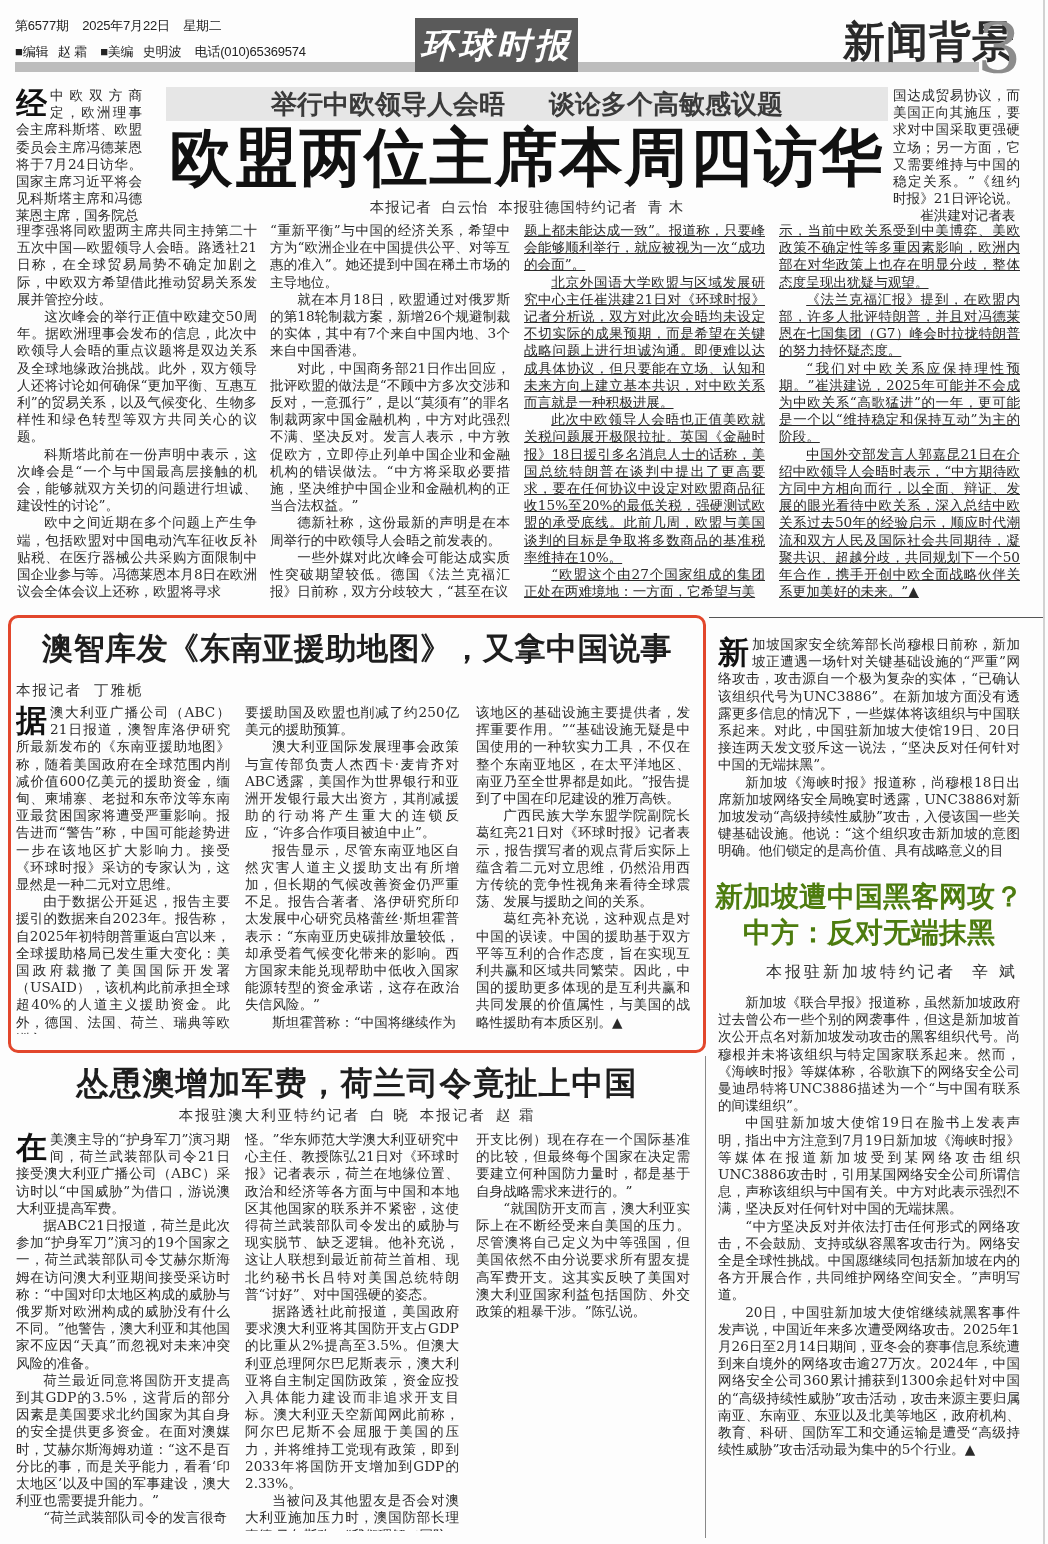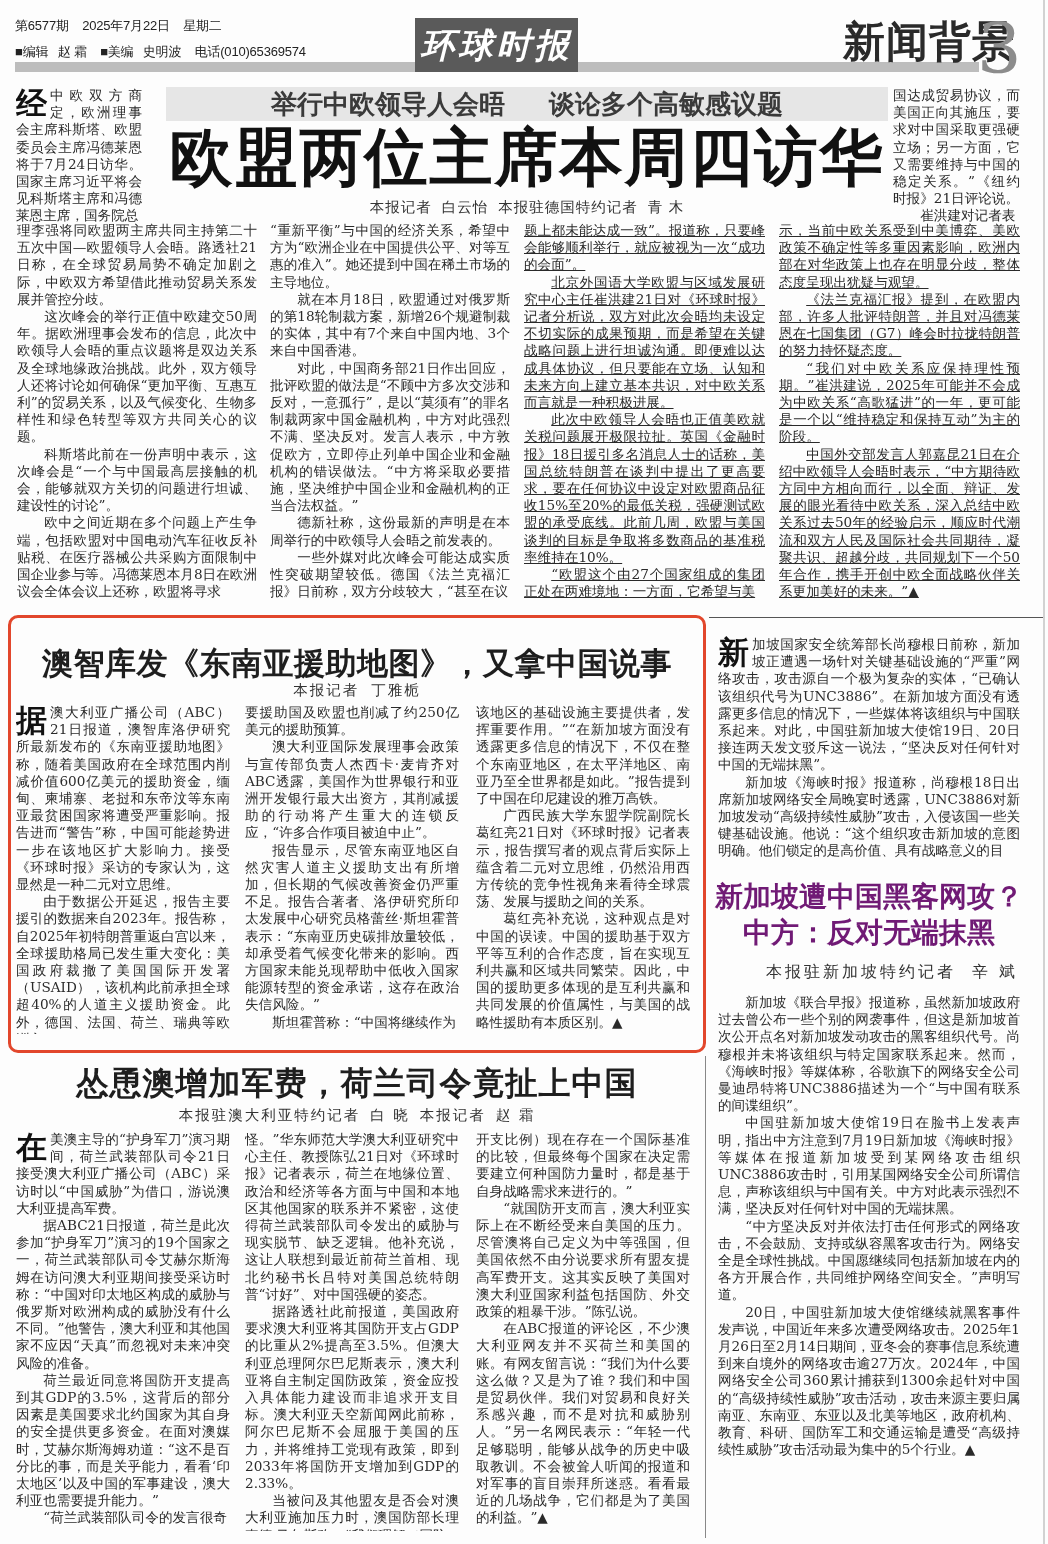--- a/index.html
+++ b/index.html
@@ -34,31 +34,31 @@
   .eu-headline { left: 166px; top: 122px; width: 722px; height: 72px; text-align: center; font-family: "DejaVu Sans", sans-serif; font-weight: 900; font-size: 63px; line-height: 72px; letter-spacing: 2px; color: #111; white-space: nowrap; }
   .eu-byline { left: 166px; top: 199px; width: 722px; text-align: center; font-size: 14.5px; line-height: 17px; color: #333; letter-spacing: 1px; }
   .eu-byline span { margin: 0 5px; }
   .eu-c1 { left: 17px; top: 222px; width: 240px; height: 380px; }
   .eu-c2 { left: 270px; top: 222px; width: 240px; height: 380px; }
   .eu-c3 { left: 524px; top: 222px; width: 241px; height: 380px; text-decoration: underline; }
   .eu-c4 { left: 779px; top: 222px; width: 241px; height: 380px; text-decoration: underline; }
 
   
   .redbox { left: 8px; top: 615px; width: 698px; height: 438px; border: 3px solid #e2472c; border-radius: 10px; }
-  .aid-headline { left: 10px; top: 643px; width: 694px; text-align: center; font-size: 31px; line-height: 40px; font-weight: bold; color: #1e1e1e; letter-spacing: 0.5px; white-space: nowrap; }
-  .aid-byline { left: 10px; top: 682px; width: 694px; text-align: center; font-size: 14.5px; line-height: 17px; letter-spacing: 2px; color: #333; }
+  .aid-headline { left: 10px; top: 628px; width: 694px; text-align: center; font-size: 31px; line-height: 40px; font-weight: bold; color: #1e1e1e; letter-spacing: 0.5px; white-space: nowrap; }
+  .aid-byline { left: 10px; top: 682px; width: 694px; font-size: 14.5px; line-height: 17px; letter-spacing: 2px; color: #333; }
   .aid-byline span { margin: 0 6px; }
   .aid-c1 { left: 16px; top: 704px; width: 214px; height: 330px; }
   .aid-c2 { left: 245px; top: 704px; width: 214px; height: 330px; }
   .aid-c3 { left: 476px; top: 704px; width: 214px; height: 330px; }
 
   
   .sg-rule { left: 709px; top: 617px; width: 334px; height: 1px; background: #555; }
   .sg-top { left: 718px; top: 636px; width: 302px; height: 226px; }
-  .sg-headline { left: 712px; top: 879px; width: 314px; text-align: center; font-size: 28px; line-height: 36px; font-weight: bold; color: #701a75; }
+  .sg-headline { left: 712px; top: 879px; width: 314px; text-align: center; font-size: 28px; line-height: 36px; font-weight: bold; color: #4d7c0f; }
   .sg-headline div { white-space: nowrap; }
   .sg-byline { left: 712px; top: 963px; width: 314px; text-align: right; font-size: 16px; line-height: 18px; letter-spacing: 3px; color: #333; }
   .sg-byline span { margin: 0 8px; }
   .sg-bottom { left: 718px; top: 994px; width: 302px; height: 536px; }
 
   
   .nl-vrule { left: 705px; top: 1056px; width: 1px; height: 482px; background: #888; }
   .nl-headline { left: 10px; top: 1063px; width: 694px; text-align: center; font-size: 32px; line-height: 40px; font-weight: bold; color: #1e1e1e; letter-spacing: 1px; white-space: nowrap; }
   .nl-byline { left: 10px; top: 1107px; width: 694px; text-align: center; font-size: 14.5px; line-height: 17px; letter-spacing: 2px; color: #333; }
   .nl-byline span { margin: 0 5px; }
@@ -141,21 +141,21 @@
     <p class="cont"><span class="dropcap">据</span><span>澳大利亚广播公司（ABC）21日报道，澳智库洛伊研究所最新发布的《东南亚援助地图》称，随着美国政府在全球范围内削减价值600亿美元的援助资金，缅甸、柬埔寨、老挝和东帝汶等东南亚最贫困国家将遭受严重影响。报告进而“警告”称，中国可能趁势进一步在该地区扩大影响力。接受《环球时报》采访的专家认为，这显然是一种二元对立思维。</span></p>
     <p>由于数据公开延迟，报告主要援引的数据来自2023年。报告称，自2025年初特朗普重返白宫以来，全球援助格局已发生重大变化：美国政府裁撤了美国国际开发署（USAID），该机构此前承担全球超40%的人道主义援助资金。此外，德国、法国、荷兰、瑞典等欧洲主</p>
   </div>
   <div class="txt aid-c2">
     <p class="cont">要援助国及欧盟也削减了约250亿美元的援助预算。</p>
     <p>澳大利亚国际发展理事会政策与宣传部负责人杰西卡·麦肯齐对ABC透露，美国作为世界银行和亚洲开发银行最大出资方，其削减援助的行动将产生重大的连锁反应，“许多合作项目被迫中止”。</p>
     <p>报告显示，尽管东南亚地区自然灾害人道主义援助支出有所增加，但长期的气候改善资金仍严重不足。报告合著者、洛伊研究所印太发展中心研究员格蕾丝·斯坦霍普表示：“东南亚历史碳排放量较低，却承受着气候变化带来的影响。西方国家未能兑现帮助中低收入国家能源转型的资金承诺，这存在政治失信风险。”</p>
     <p>斯坦霍普称：“中国将继续作为</p>
   </div>
   <div class="txt aid-c3">
-    <p class="cont">该地区的基础设施主要提供者，发挥重要作用。”“在新加坡方面没有透露更多信息的情况下，不仅在整个东南亚地区，在太平洋地区、南亚乃至全世界都是如此。”报告提到了中国在印尼建设的雅万高铁。</p>
+    <p class="cont">该地区的基础设施主要提供者，发挥重要作用。”“基础设施无疑是中国使用的一种软实力工具，不仅在整个东南亚地区，在太平洋地区、南亚乃至全世界都是如此。”报告提到了中国在印尼建设的雅万高铁。</p>
     <p>广西民族大学东盟学院副院长葛红亮21日对《环球时报》记者表示，报告撰写者的观点背后实际上蕴含着二元对立思维，仍然沿用西方传统的竞争性视角来看待全球震荡、发展与援助之间的关系。</p>
     <p>葛红亮补充说，这种观点是对中国的误读。中国的援助基于双方平等互利的合作态度，旨在实现互利共赢和区域共同繁荣。因此，中国的援助更多体现的是互利共赢和共同发展的价值属性，与美国的战略性援助有本质区别。▲</p>
   </div>
 
   <div class="abs sg-rule"></div>
   <div class="txt sg-top">
     <p class="cont"><span class="dropcap">新</span><span>加坡国家安全统筹部长尚穆根日前称，新加坡正遭遇一场针对关键基础设施的“严重”网络攻击，攻击源自一个极为复杂的实体，“已确认该组织代号为UNC3886”。在新加坡方面没有透露更多信息的情况下，一些媒体将该组织与中国联系起来。对此，中国驻新加坡大使馆19日、20日接连两天发文驳斥这一说法，“坚决反对任何针对中国的无端抹黑”。</span></p>
     <p>新加坡《海峡时报》报道称，尚穆根18日出席新加坡网络安全局晚宴时透露，UNC3886对新加坡发动“高级持续性威胁”攻击，入侵该国一些关键基础设施。他说：“这个组织攻击新加坡的意图明确。他们锁定的是高价值、具有战略意义的目</p>
   </div>
   <div class="abs sg-headline">
@@ -184,16 +184,15 @@
     <p>“荷兰武装部队司令的发言很奇</p>
   </div>
   <div class="txt nl-c2">
     <p class="cont">怪。”华东师范大学澳大利亚研究中心主任、教授陈弘21日对《环球时报》记者表示，荷兰在地缘位置、政治和经济等各方面与中国和本地区其他国家的联系并不紧密，这使得荷兰武装部队司令发出的威胁与现实脱节、缺乏逻辑。他补充说，这让人联想到最近前荷兰首相、现北约秘书长吕特对美国总统特朗普“讨好”、对中国强硬的姿态。</p>
     <p>据路透社此前报道，美国政府要求澳大利亚将其国防开支占GDP的比重从2%提高至3.5%。但澳大利亚总理阿尔巴尼斯表示，澳大利亚将自主制定国防政策，资金应投入具体能力建设而非追求开支目标。澳大利亚天空新闻网此前称，阿尔巴尼斯不会屈服于美国的压力，并将维持工党现有政策，即到2033年将国防开支增加到GDP的2.33%。</p>
     <p>当被问及其他盟友是否会对澳大利亚施加压力时，澳国防部长理查德·马尔斯称：“我们理解（国防</p>
   </div>
   <div class="txt nl-c3">
     <p class="cont">开支比例）现在存在一个国际基准的比较，但最终每个国家在决定需要建立何种国防力量时，都是基于自身战略需求来进行的。”</p>
     <p>“就国防开支而言，澳大利亚实际上在不断经受来自美国的压力。尽管澳将自己定义为中等强国，但美国依然不由分说要求所有盟友提高军费开支。这其实反映了美国对澳大利亚国家利益包括国防、外交政策的粗暴干涉。”陈弘说。</p>
-    <p>在ABC报道的评论区，不少澳大利亚网友并不买荷兰和美国的账。有网友留言说：“我们为什么要这么做？又是为了谁？我们和中国是贸易伙伴。我们对贸易和良好关系感兴趣，而不是对抗和威胁别人。”另一名网民表示：“年轻一代足够聪明，能够从战争的历史中吸取教训。不会被耸人听闻的报道和对军事的盲目崇拜所迷惑。看看最近的几场战争，它们都是为了美国的利益。”▲</p>
   </div>
 
 </div>
 
 </body></html>

